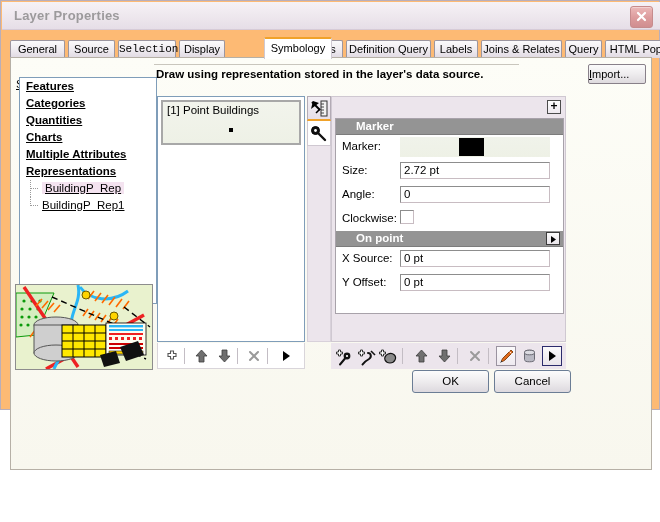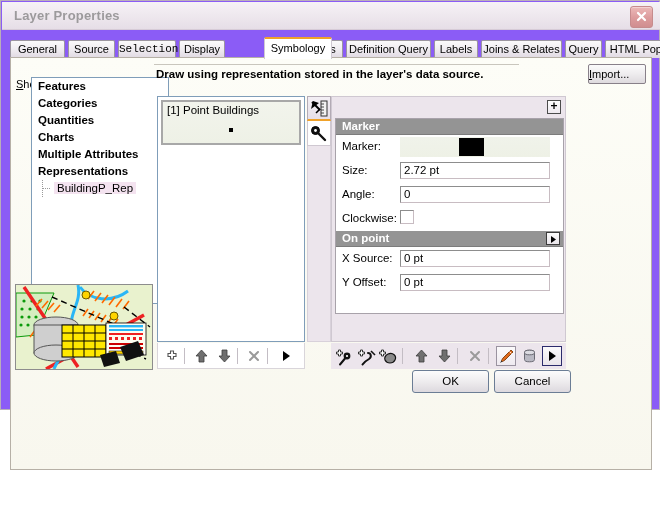--- a/index.html
+++ b/index.html
@@ -15,21 +15,21 @@
     font-size: 11px;
     color: #000;
     overflow: hidden;
   }
 
   
   #window {
     position: absolute;
     left: 0; top: 0;
     width: 660px; height: 410px;
-    background: #8b5cf6;
+    background: #fdba74;
     border: 1px solid #b9aeba;
     box-sizing: border-box;
   }
 
   
   #titlebar {
     position: absolute;
     left: 1px; top: 1px;
     width: 658px; height: 28px;
     background: linear-gradient(180deg,#f6f2f6 0%, #efe9ef 45%, #e6dee7 100%);
@@ -110,26 +110,27 @@
   #show-label {
     position: absolute;
     left: 5px; top: 4px;
     font-size: 11px;
     margin-top: 16px;
   }
   #show-label u { text-decoration: underline; }
 
   #show-list {
     position: absolute;
-    left: 20px; top: 19px;
+    left: 8px; top: 19px;
     width: 138px; height: 227px;
     background: #ffffff;
     border: 1px solid #7f9db9;
     box-sizing: border-box;
     overflow: hidden;
+    text-decoration: underline;
   }
   .cat-item {
     font-weight: bold;
     font-size: 11.5px;
     padding: 1px 0 1px 6px;
     line-height: 15px;
     white-space: nowrap;
     cursor: pointer;
   }
   .rep-item {
@@ -339,21 +340,21 @@
     box-sizing: border-box;
   }
   .grp-header {
     position: relative;
     height: 16px;
     background: #949494;
     color: #ffffff;
     font-weight: bold;
     font-size: 11.5px;
     line-height: 15px;
-    padding-left: 6px;
+    padding-left: 20px;
     box-sizing: border-box;
     border-bottom: 1px solid #7c7c7c;
   }
   .grp-header .arrow-btn {
     position: absolute;
     right: 3px; top: 1px;
     width: 14px; height: 13px;
     background: linear-gradient(180deg,#fbfbfb,#e9e5ea);
     border: 1px solid #3b3b3b;
     box-sizing: border-box;
@@ -517,20 +518,21 @@
       <div id="cat-wrap">
           <div class="cat-item">Features</div>
           <div class="cat-item">Categories</div>
           <div class="cat-item">Quantities</div>
           <div class="cat-item">Charts</div>
           <div class="cat-item">Multiple Attributes</div>
           <div class="cat-item">Representations</div>
         </div>
       <div id="rep-wrap">
           <div class="rep-item"><span class="tree-line"></span><span style="background: rgb(244, 227, 240); padding: 0px 3px;">BuildingP_Rep</span></div>
+          <div class="rep-item last"><span class="tree-line"></span><span>BuildingP_Rep1</span></div>
         </div>
     </div>
 
     <div id="show-scroll">
       <div class="sb-btn" id="sb-left">
         <svg class="ico" width="13" height="12" viewBox="0 0 13 12">
           <path d="M8 2 L4 6 L8 10" stroke="#000" stroke-width="1.8" fill="none" stroke-linecap="round" stroke-linejoin="round"></path>
         </svg>
       </div>
       <div id="sb-thumb">

